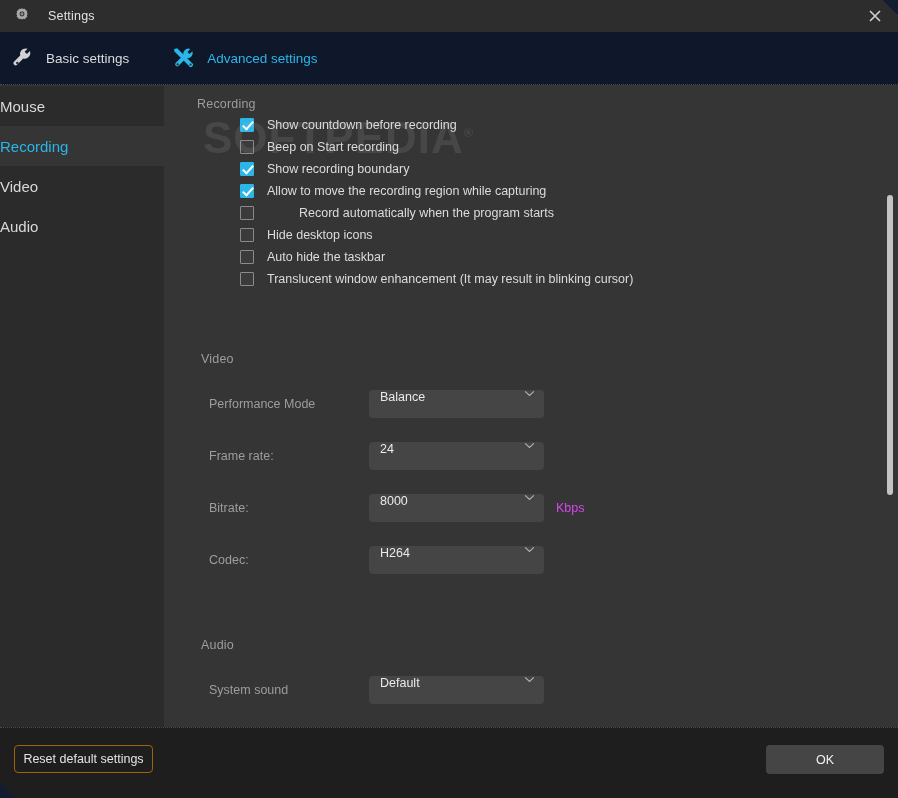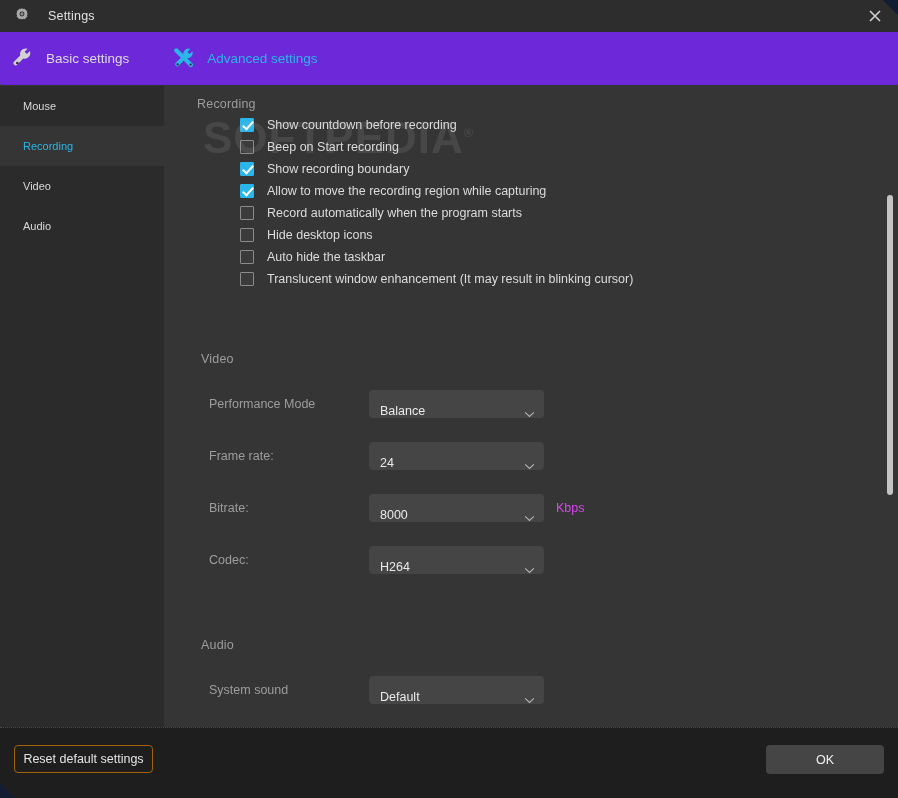--- a/index.html
+++ b/index.html
@@ -62,21 +62,21 @@
     width: 22px; height: 16px;
     background: linear-gradient(45deg, #141c31 0%, #141c31 40%, rgba(30,30,30,0) 41%);
     pointer-events: none;
   }
 
   
   #tabbar {
     position: absolute;
     left: 0; top: 32px;
     width: 898px; height: 53px;
-    background: #6d28d9;
+    background: #0f172a;
     display: flex;
     align-items: flex-start;
     border-bottom: 1px dotted #4a4a4a;
   }
   .tab {
     display: flex;
     align-items: center;
     height: 52px;
     cursor: pointer;
     user-select: none;
@@ -100,22 +100,21 @@
     position: absolute;
     left: 0; top: 86px;
     width: 164px;
     height: 641px;
     background: #2b2b2b;
   }
   .side-item {
     height: 40px;
     display: flex;
     align-items: center;
-    padding-left: 23px;
-    font-size: 11px;
+    font-size: 15px;
     color: #d8d8d8;
     cursor: pointer;
     user-select: none;
   }
   .side-item.active {
     background: #353535;
     color: #2ab6e8;
   }
 
   
@@ -189,21 +188,21 @@
     width: 160px;
     padding-right: 15px;
     white-space: nowrap;
   }
   .dropdown {
     width: 175px;
     height: 28px;
     background: #454545;
     border-radius: 4px;
     display: flex;
-    align-items: flex-end;
+    align-items: flex-start;
     padding: 0 9px 0 11px;
     cursor: pointer;
     user-select: none;
     position: relative;
   }
   .dropdown-value {
     font-size: 12.5px;
     color: #eaeaea;
     flex: 1 1 auto;
     white-space: nowrap;
@@ -357,21 +356,21 @@
     <span class="check-label">Beep on Start recording</span>
   </div>
   <div class="check-row" style="left:68px; top:72px;">
     <span class="cbox on"></span>
     <span class="check-label">Show recording boundary</span>
   </div>
   <div class="check-row" style="left:68px; top:94px;">
     <span class="cbox on"></span>
     <span class="check-label">Allow to move the recording region while capturing</span>
   </div>
-  <div class="check-row" style="left:68px; top:116px;">
+  <div class="check-row" style="left:68px; top:116px;gap:32px;">
     <span class="cbox off"></span>
     <span class="check-label">Record automatically when the program starts</span>
   </div>
   <div class="check-row" style="left:68px; top:138px;">
     <span class="cbox off"></span>
     <span class="check-label">Hide desktop icons</span>
   </div>
   <div class="check-row" style="left:68px; top:160px;">
     <span class="cbox off"></span>
     <span class="check-label">Auto hide the taskbar</span>

